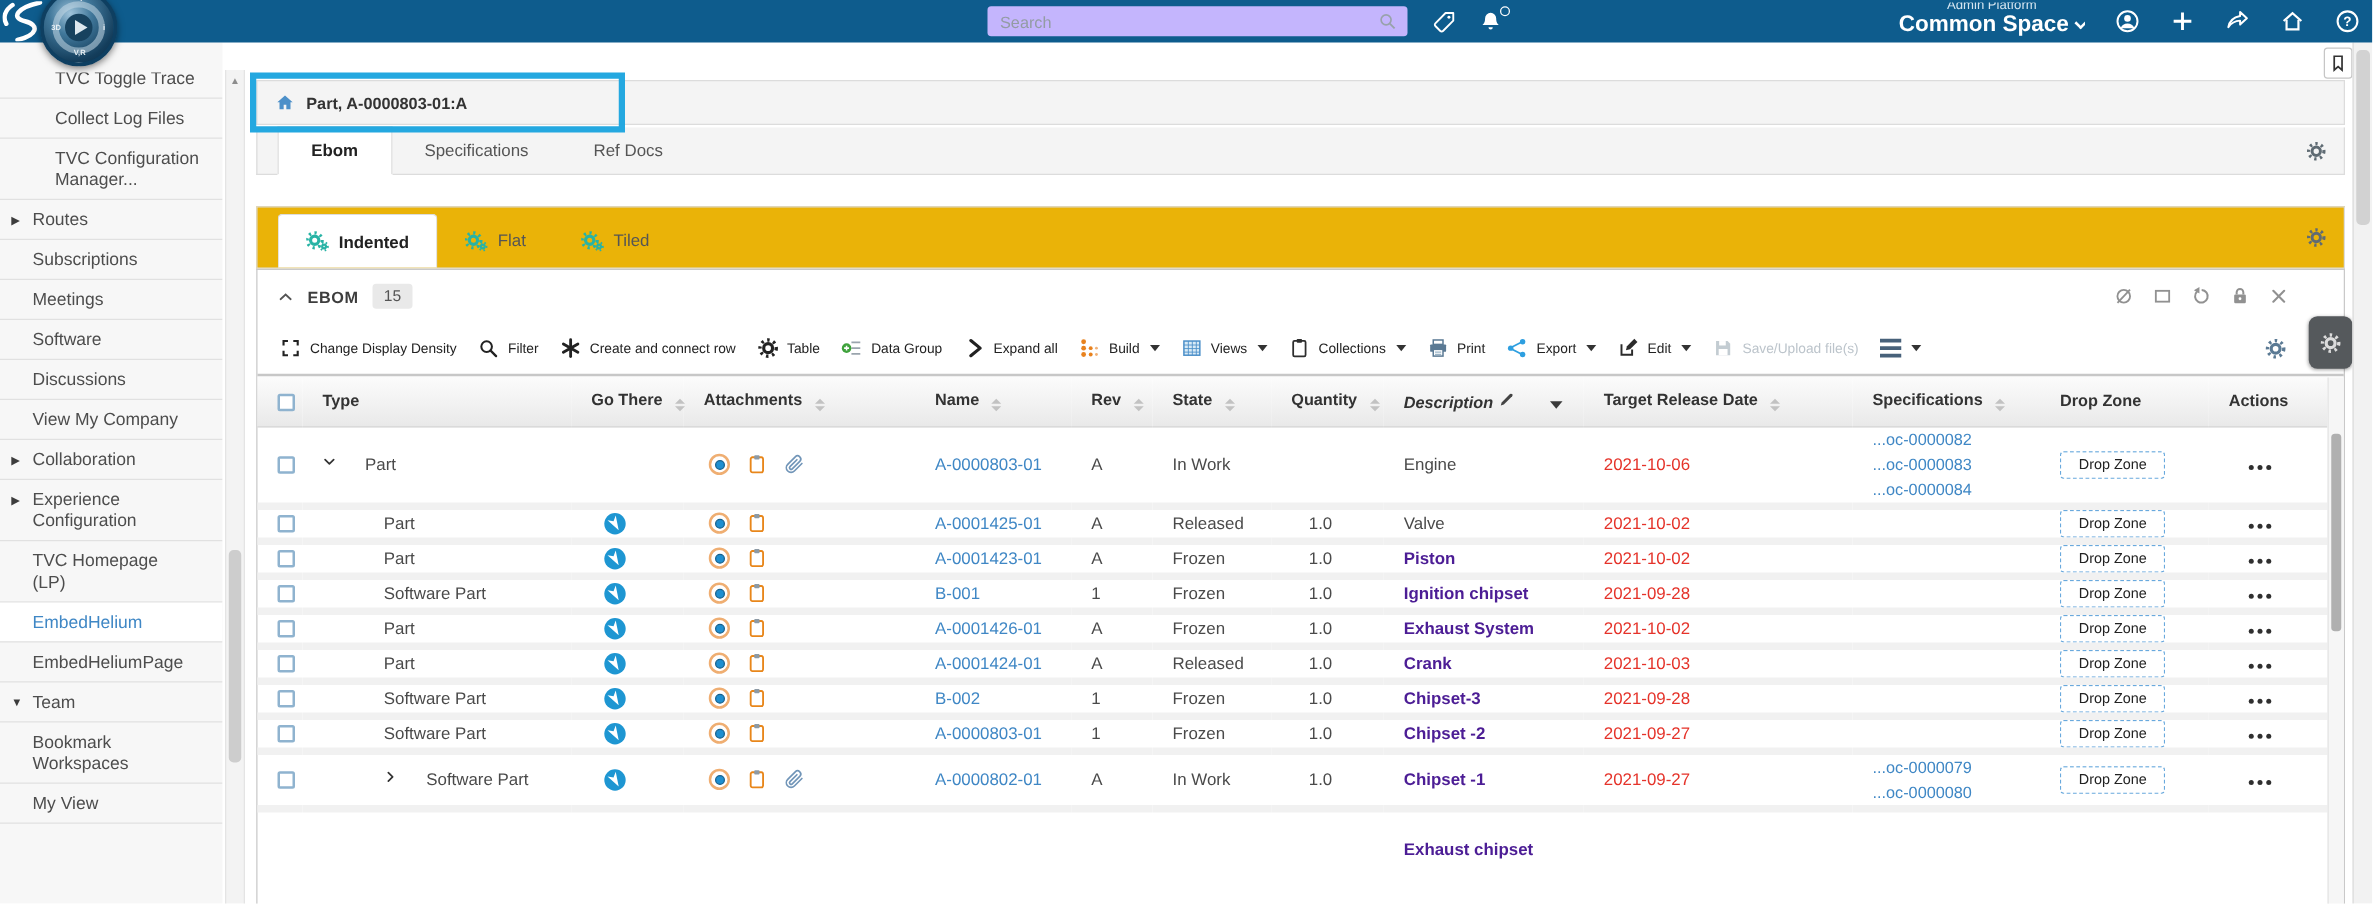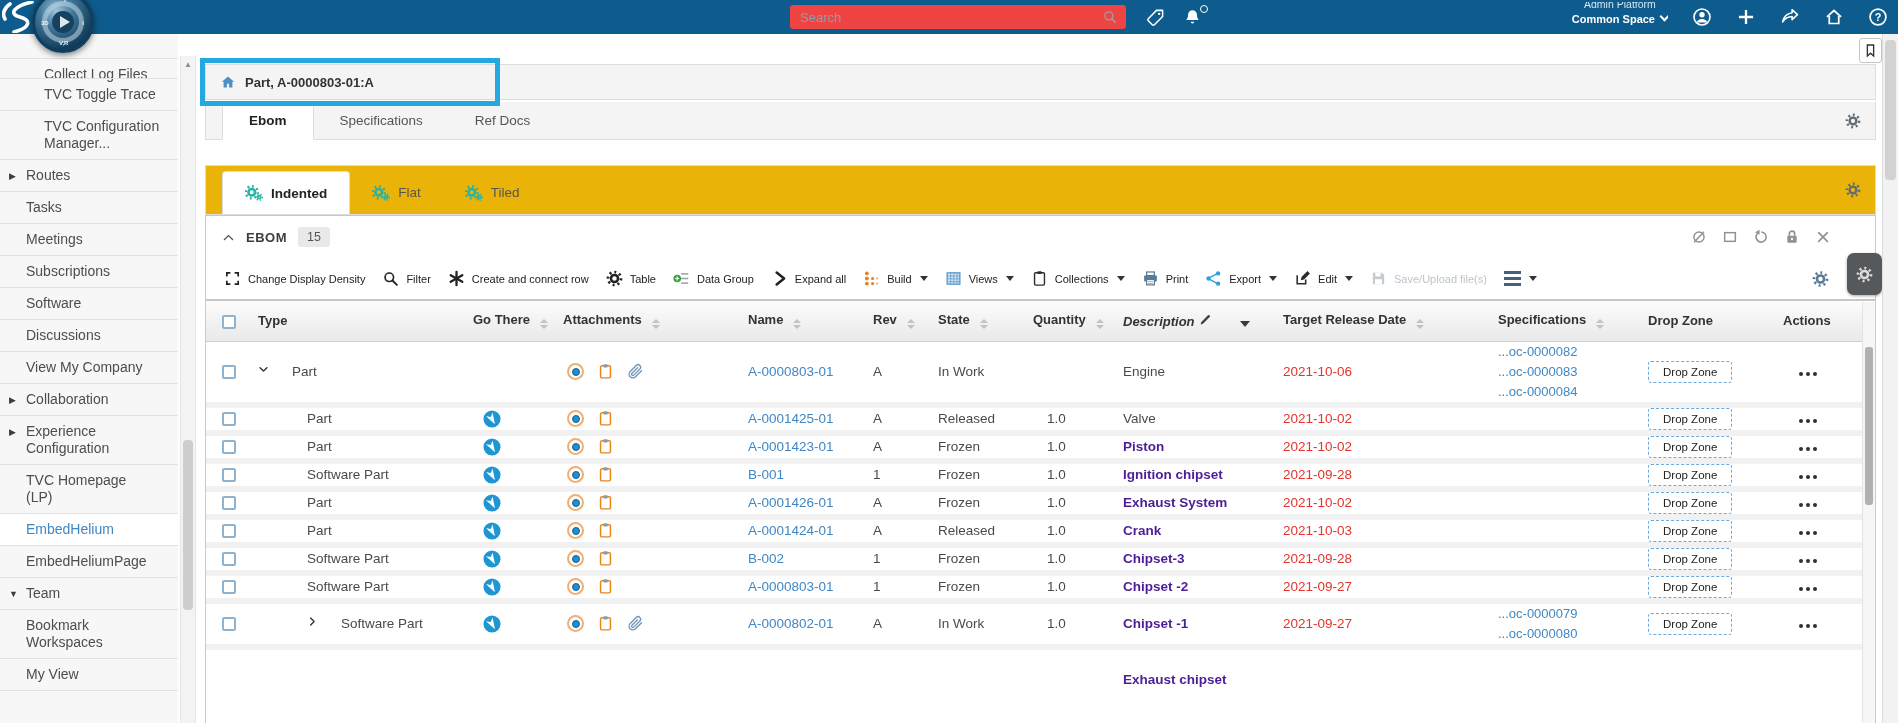--- a/index.html
+++ b/index.html
@@ -15,31 +15,31 @@
            border:3px solid #0e3f61;box-shadow:0 2px 6px rgba(0,0,0,.5);}
   .compass .ring{position:absolute;inset:7px;border-radius:50%;border:5px solid rgba(196,216,230,.55);}
   .compass .hub{position:absolute;inset:17px;border-radius:50%;background:#17425f;display:flex;align-items:center;justify-content:center;}
   .compass .play{width:0;height:0;border-left:10px solid #dde8ef;border-top:6px solid transparent;border-bottom:6px solid transparent;margin-left:3px;}
   .compass .lab{position:absolute;color:#e8f0f5;font-size:6px;font-weight:bold;}
   .lab.l{left:6px;top:26px;} .lab.b{left:24px;bottom:4px;} .lab.t{left:28px;top:3px;} .lab.r{right:7px;top:26px;}
   .brand{position:absolute;left:102px;top:0;height:34px;display:flex;align-items:center;color:#fff;}
   .brand .bb{font-weight:bold;font-size:14.5px;letter-spacing:.2px;}
   .brand .br{font-size:14.5px;font-weight:300;letter-spacing:.2px;}
   .brand .app{margin-left:22px;font-size:13.5px;}
-  .search{position:absolute;left:790px;top:5px;width:336px;height:24px;background:#ef4444;border-radius:3px;
+  .search{position:absolute;left:790px;top:5px;width:336px;height:24px;background:#c4b5fd;border-radius:3px;
           display:flex;align-items:center;padding:0 8px;}
   .search input{flex:1;border:none;outline:none;font-family:"Liberation Sans",sans-serif;font-size:13px;color:#333;background:transparent;}
   .search input::placeholder{color:#939ca3;}
   .tb-left-icons{position:absolute;left:1146px;top:0;height:34px;display:flex;align-items:center;gap:18px;}
   .bellwrap{position:relative;display:flex;}
   .bell-badge{position:absolute;top:-3px;right:-6px;width:8px;height:8px;border:1.3px solid #fff;border-radius:50%;}
   .topright{position:absolute;right:10px;top:0;height:34px;display:flex;align-items:center;gap:24px;color:#fff;}
   .space-block{height:32px;margin-top:2px;overflow:hidden;text-align:center;line-height:13px;cursor:pointer;}
   .space-block .plat{font-size:10.5px;color:#d5e5f0;display:block;margin-top:-4px;}
-  .space-block .sp{font-size:11px;font-weight:bold;display:inline-block;margin-top:2px;}
+  .space-block .sp{font-size:18px;font-weight:bold;display:inline-block;margin-top:2px;}
   .space-caret{display:inline-block;width:7px;height:7px;border-right:2px solid #fff;border-bottom:2px solid #fff;
                transform:rotate(45deg);margin-left:6px;vertical-align:3px;}
   .ticon{display:flex;align-items:center;cursor:pointer;}
 
   .bookmark-box{position:absolute;right:16px;top:38px;width:23px;height:25px;background:#fff;border:1px solid #c6c6c6;
                 border-radius:3px;z-index:6;display:flex;align-items:center;justify-content:center;}
 
   
   .sidebar{position:absolute;left:0;top:34px;bottom:0;width:178px;background:#f7f7f7;}
   .sb-viewport{position:absolute;left:0;right:0;top:24px;bottom:0;overflow:hidden;}
@@ -216,41 +216,38 @@
   </header>
 
   <div class="bookmark-box" id="bookmark-box">
       <svg width="15" height="15" viewBox="0 0 24 24">
         <path d="M7 3.2h10v17.6l-5-4.4-5 4.4z" fill="none" stroke="#333" stroke-width="2.2"></path>
       </svg>
     </div>
 
   <nav class="sidebar">
     <div class="sb-viewport" id="sb-list">
+        <div class="sb-item indent1 first">
+          <span class="lbl">TVC Toggle Trace</span>
+        </div>
         <div class="sb-item indent1">
           <span class="lbl">Collect Log Files</span>
         </div>
-        <div class="sb-item indent1 first">
-          <span class="lbl">TVC Toggle Trace</span>
-        </div>
         <div class="sb-item indent1">
           <span class="lbl">TVC Configuration Manager...</span>
         </div>
         <div class="sb-item">
           <span class="arr">▶</span>
           <span class="lbl">Routes</span>
         </div>
         <div class="sb-item">
-          <span class="lbl">Tasks</span>
+          <span class="lbl">Subscriptions</span>
         </div>
         <div class="sb-item">
           <span class="lbl">Meetings</span>
-        </div>
-        <div class="sb-item">
-          <span class="lbl">Subscriptions</span>
         </div>
         <div class="sb-item">
           <span class="lbl">Software</span>
         </div>
         <div class="sb-item">
           <span class="lbl">Discussions</span>
         </div>
         <div class="sb-item">
           <span class="lbl">View My Company</span>
         </div>

